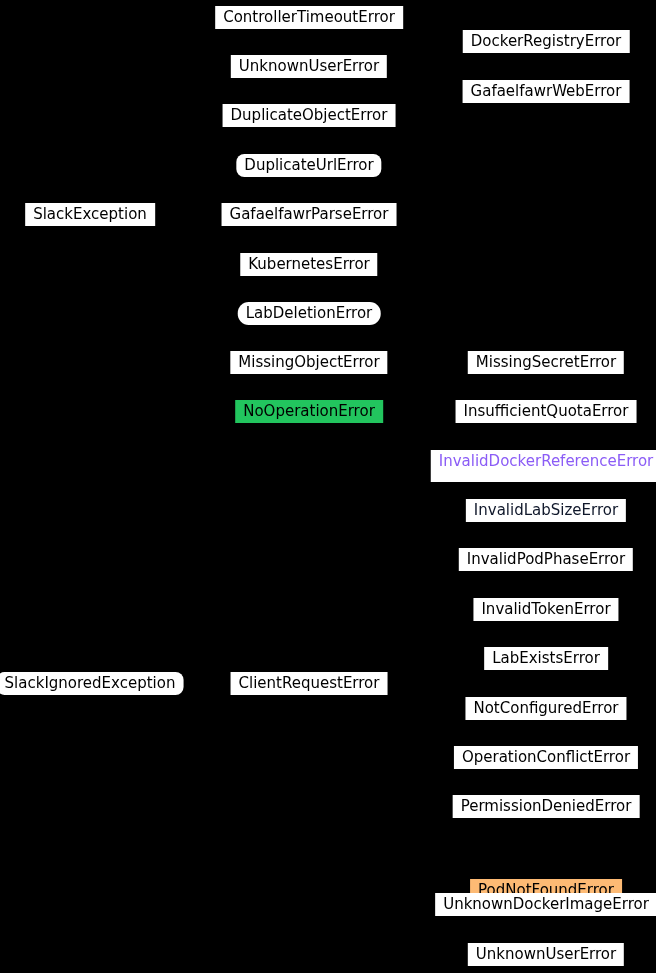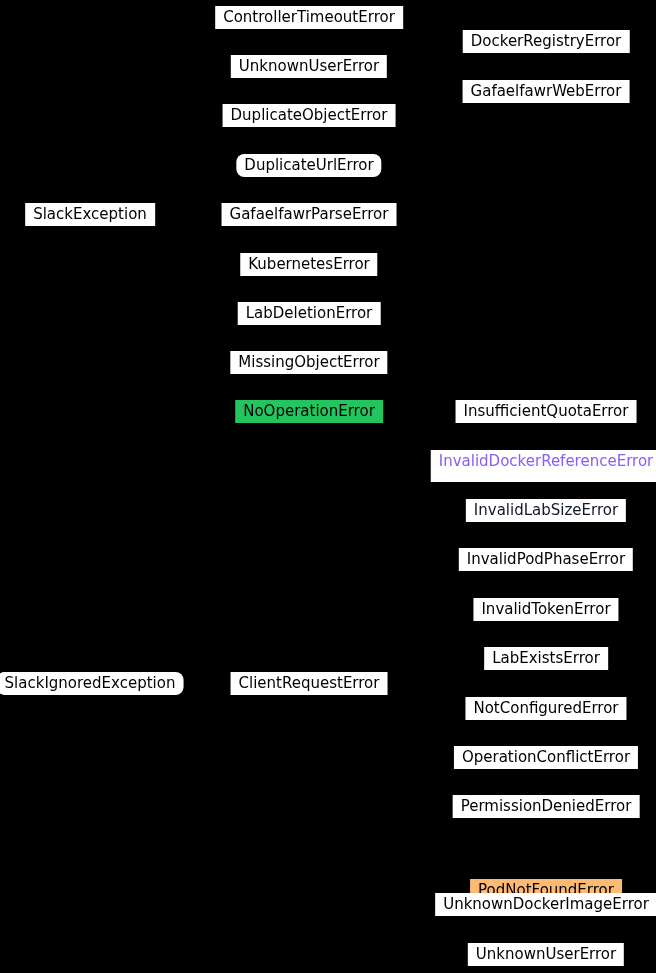--- a/index.html
+++ b/index.html
@@ -35,22 +35,23 @@
 <div class="canvas">
   <div class="node" style="top: 6px; left: 309px; height: 23px; line-height: 23px; background: rgb(255, 255, 255); color: rgb(0, 0, 0);">ControllerTimeoutError</div>
   <div class="node" style="top: 30px; left: 546px; height: 23px; line-height: 23px; background: rgb(255, 255, 255); color: rgb(0, 0, 0);">DockerRegistryError</div>
   <div class="node" style="top: 55px; left: 309px; height: 23px; line-height: 23px; background: rgb(255, 255, 255); color: rgb(0, 0, 0);">UnknownUserError</div>
   <div class="node" style="top: 80px; left: 546px; height: 23px; line-height: 23px; background: rgb(255, 255, 255); color: rgb(0, 0, 0);">GafaelfawrWebError</div>
   <div class="node" style="top: 104px; left: 309px; height: 23px; line-height: 23px; background: rgb(255, 255, 255); color: rgb(0, 0, 0);">DuplicateObjectError</div>
   <div class="node" style="top: 154px; left: 309px; height: 23px; line-height: 23px; background: rgb(255, 255, 255); color: rgb(0, 0, 0); border-radius: 8px;">DuplicateUrlError</div>
   <div class="node" style="top: 203px; left: 90px; height: 23px; line-height: 23px; background: rgb(255, 255, 255); color: rgb(0, 0, 0);">SlackException</div>
   <div class="node" style="top: 203px; left: 309px; height: 23px; line-height: 23px; background: rgb(255, 255, 255); color: rgb(0, 0, 0);">GafaelfawrParseError</div>
   <div class="node" style="top: 253px; left: 309px; height: 23px; line-height: 23px; background: rgb(255, 255, 255); color: rgb(0, 0, 0);">KubernetesError</div>
-  <div class="node" style="top: 302px; left: 309px; height: 23px; line-height: 23px; background: rgb(255, 255, 255); color: rgb(0, 0, 0);">LabDeletionError</div>
+  <div class="node" style="top: 302px; left: 309px; height: 23px; line-height: 23px; background: rgb(255, 255, 255); color: rgb(0, 0, 0); border-radius: 11px;">LabDeletionError</div>
   <div class="node" style="top: 351px; left: 309px; height: 23px; line-height: 23px; background: rgb(255, 255, 255); color: rgb(0, 0, 0);">MissingObjectError</div>
+  <div class="node" style="top: 351px; left: 546px; height: 23px; line-height: 23px; background: rgb(255, 255, 255); color: rgb(0, 0, 0);">MissingSecretError</div>
   <div class="node" style="top: 400px; left: 309px; height: 23px; line-height: 23px; background: #22c55e; color: rgb(0, 0, 0);">NoOperationError</div>
   <div class="node" style="top: 400px; left: 546px; height: 23px; line-height: 23px; background: rgb(255, 255, 255); color: rgb(0, 0, 0);">InsufficientQuotaError</div>
   <div class="node" style="top: 450px; left: 546px; height: 32px; line-height: 23px; background: rgb(255, 255, 255); color: #8b5cf6;">InvalidDockerReferenceError</div>
   <div class="node" style="top: 499px; left: 546px; height: 23px; line-height: 23px; background: rgb(255, 255, 255); color: #0f172a;">InvalidLabSizeError</div>
   <div class="node" style="top: 548px; left: 546px; height: 23px; line-height: 23px; background: rgb(255, 255, 255); color: rgb(0, 0, 0);">InvalidPodPhaseError</div>
   <div class="node" style="top: 598px; left: 546px; height: 23px; line-height: 23px; background: rgb(255, 255, 255); color: rgb(0, 0, 0);">InvalidTokenError</div>
   <div class="node" style="top: 647px; left: 546px; height: 23px; line-height: 23px; background: rgb(255, 255, 255); color: rgb(0, 0, 0);">LabExistsError</div>
   <div class="node" style="top: 672px; left: 90px; height: 23px; line-height: 23px; background: rgb(255, 255, 255); color: rgb(0, 0, 0); border-radius: 8px;">SlackIgnoredException</div>
   <div class="node" style="top: 672px; left: 309px; height: 23px; line-height: 23px; background: rgb(255, 255, 255); color: rgb(0, 0, 0);">ClientRequestError</div>
   <div class="node" style="top: 697px; left: 546px; height: 23px; line-height: 23px; background: rgb(255, 255, 255); color: rgb(0, 0, 0);">NotConfiguredError</div>

